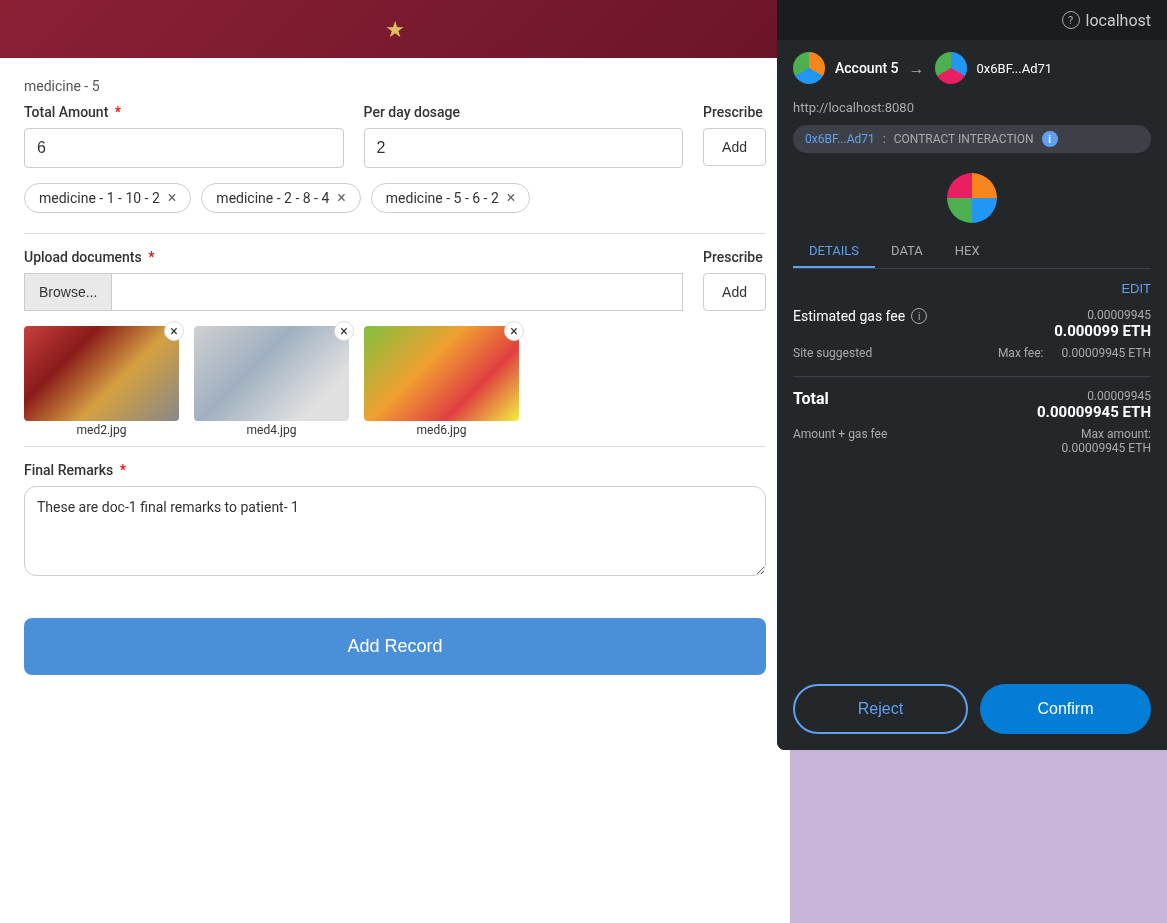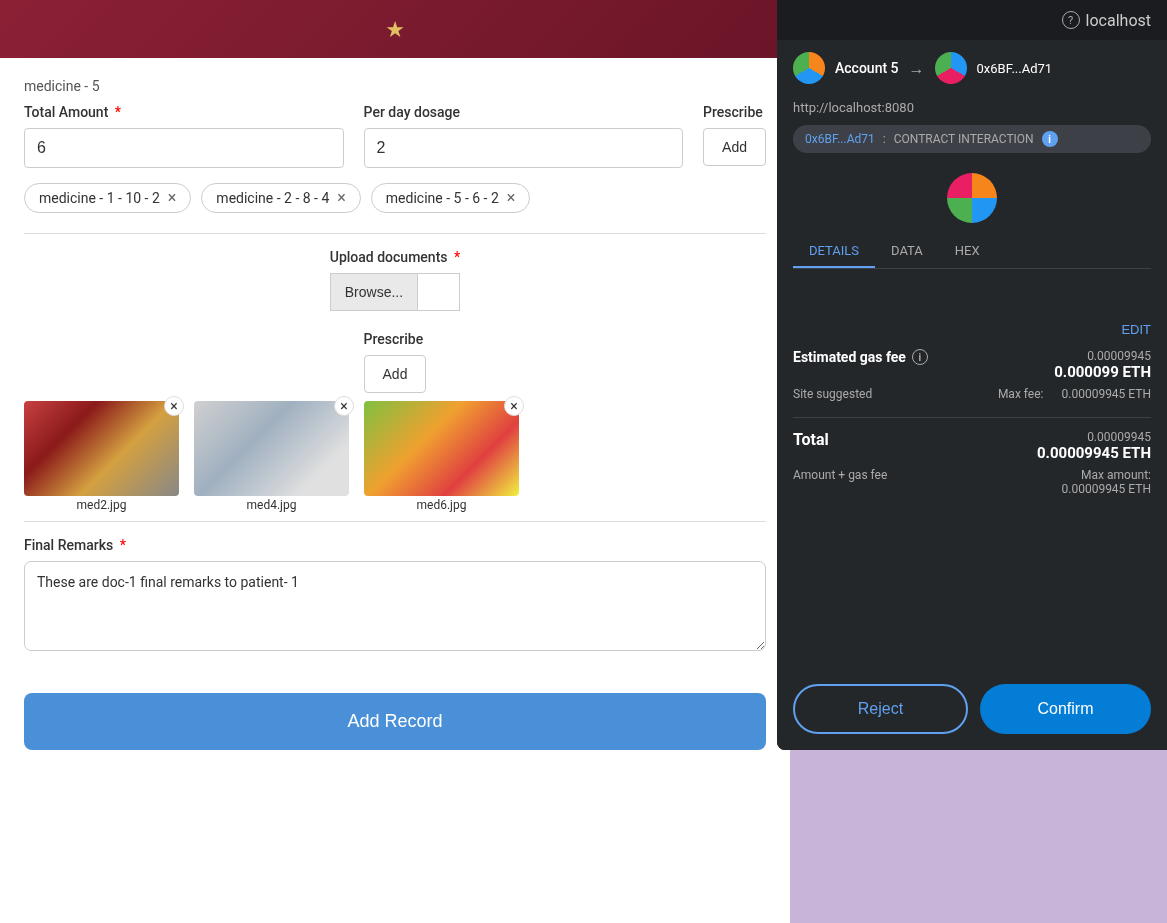--- a/index.html
+++ b/index.html
@@ -124,22 +124,21 @@
     }
 
     .upload-section {
       margin-bottom: 20px;
     }
 
     .upload-row {
       display: flex;
       align-items: center;
       gap: 20px;
-      margin-bottom: 8px;
-      flex-direction: column;
+      margin-bottom: 15px;
     }
 
     .upload-input-wrapper {
       flex: 1;
       display: flex;
       align-items: center;
       border: 1px solid #ccc;
       border-radius: 0;
       overflow: hidden;
     }
@@ -204,21 +203,21 @@
     .img-label {
       font-size: 12px;
       color: #333;
       text-align: center;
       margin-top: 2px;
     }
 
     .remarks-textarea {
       width: 100%;
       border: 1px solid #ccc;
-      border-radius: 7px;
+      border-radius: 12px;
       padding: 12px;
       font-size: 14px;
       color: #333;
       resize: vertical;
       min-height: 90px;
       outline: none;
       font-family: inherit;
     }
 
     .add-record-btn {
@@ -402,21 +401,20 @@
     .mm-body {
       flex: 1;
       padding: 12px 16px;
       overflow-y: auto;
     }
 
     .mm-edit-row {
       display: flex;
       justify-content: flex-end;
       margin-bottom: 12px;
-      margin-top: 41px;
     }
 
     .mm-edit-btn {
       color: #60a0f0;
       font-size: 13px;
       cursor: pointer;
       background: none;
       border: none;
     }
 
@@ -430,21 +428,21 @@
       align-items: flex-start;
       margin-bottom: 4px;
     }
 
     .mm-gas-label {
       display: flex;
       align-items: flex-end;
       gap: 6px;
       font-size: 14px;
       color: white;
-      font-weight: 700;
+      font-weight: 400;
     }
 
     .mm-gas-info {
       width: 16px;
       height: 16px;
       border-radius: 50%;
       border: 1px solid #aaa;
       display: flex;
       align-items: center;
       justify-content: center;

